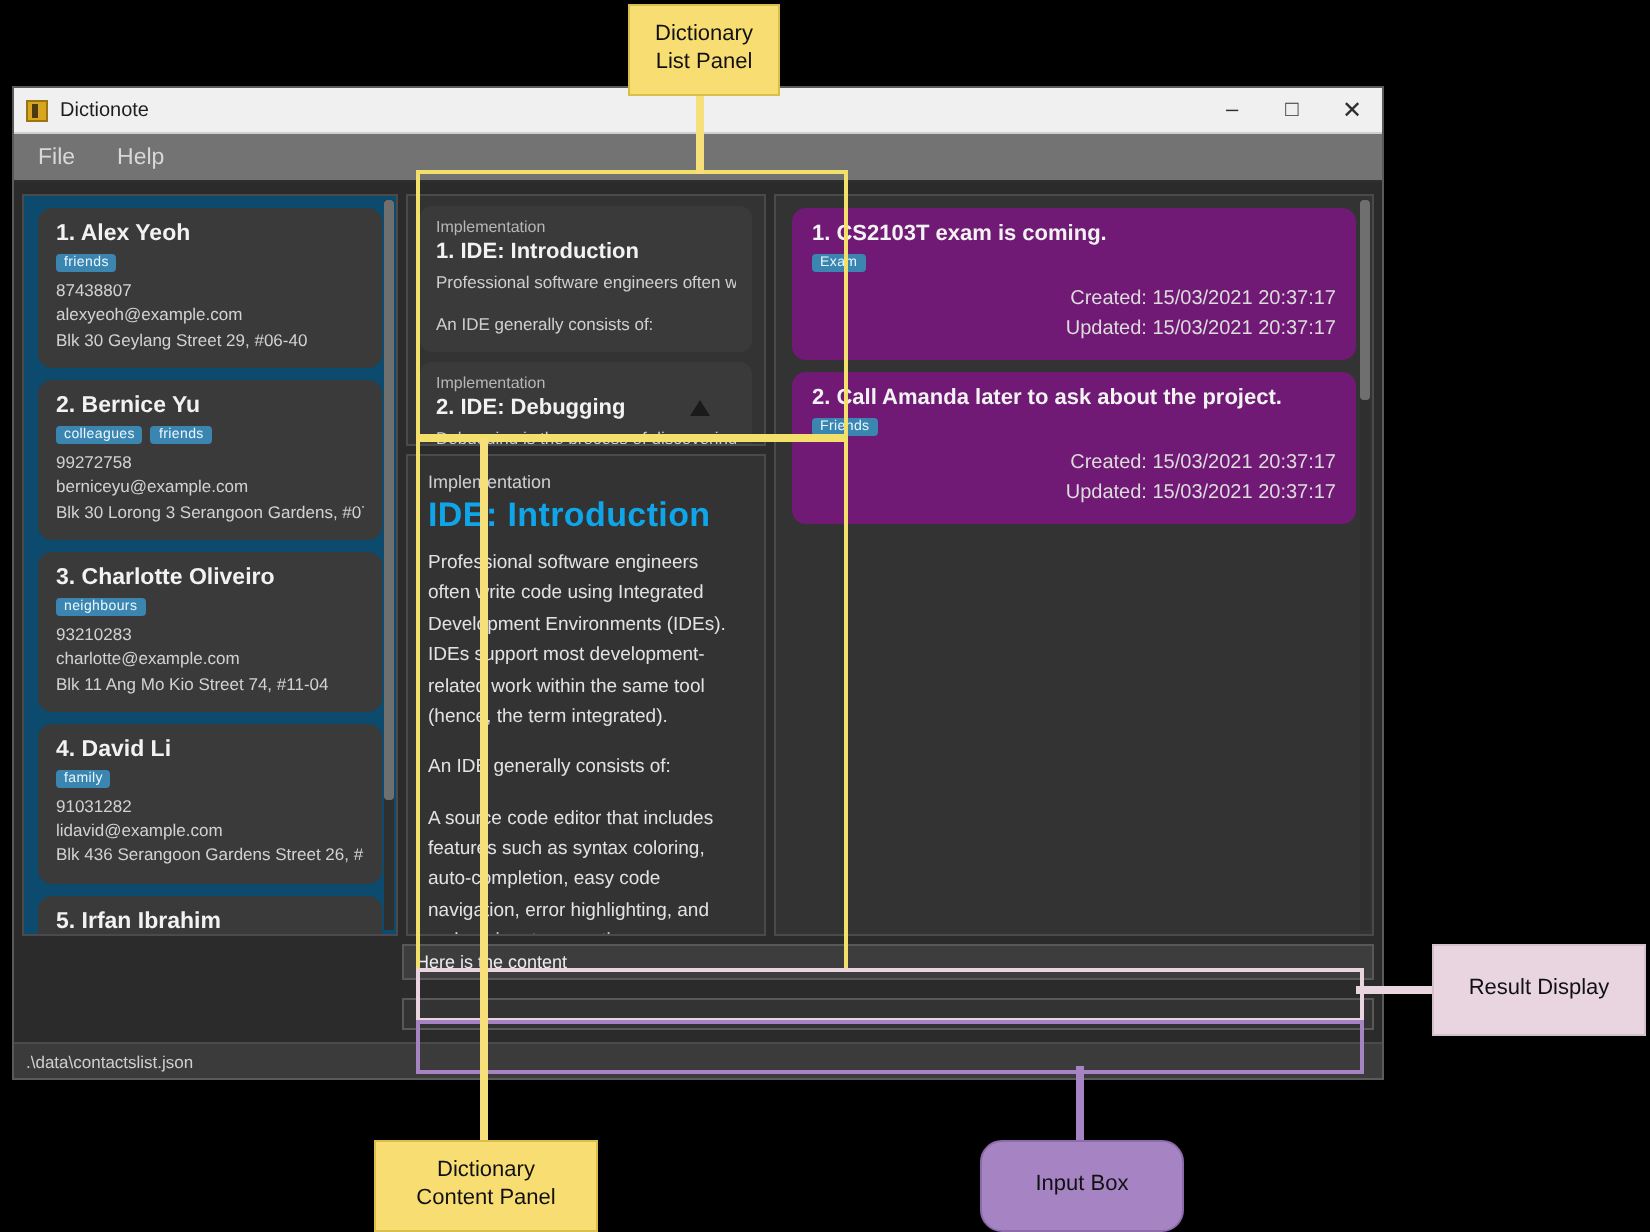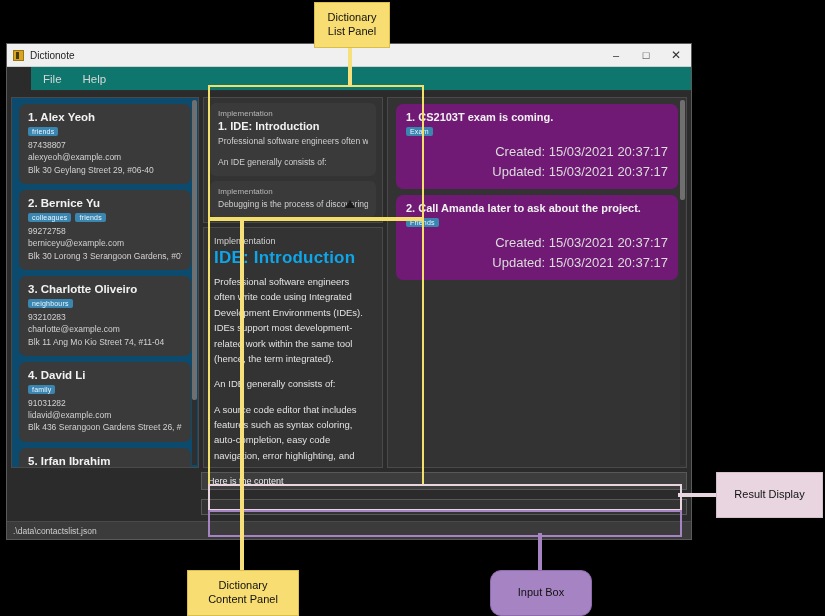--- a/index.html
+++ b/index.html
@@ -26,23 +26,22 @@
     content:"";position:absolute;left:2px;top:1px;width:3px;height:7px;background:#4a3a10;
   }
   .title-text{font-size:10px;color:#1d1d1d;flex:1;}
   .win-btns{display:flex;height:100%;}
   .win-btn{
     width:30px;height:100%;display:flex;align-items:center;justify-content:center;
     font-size:11px;color:#303030;
   }
   .win-btn.close{font-size:12px;}
   .menubar{
-    height:23px;background:#0f766e;display:flex;align-items:center;flex:none;
+    height:23px;background:#737373;display:flex;align-items:center;flex:none;
     border-bottom:1px solid #2f2f2f;
-    margin-left:24px;
   }
   .menu-item{
     font-size:11.5px;color:#d8d8d8;padding:3px 9px;margin-left:3px;
   }
   .body-area{flex:1;display:flex;flex-direction:column;min-height:0;background:#2b2b2b;}
   .panes{flex:1;display:flex;min-height:0;padding:6px 4px 0 4px;box-sizing:border-box;gap:4px;}
 
   
   .contacts-pane{
     width:186px;flex:none;background:#0c4a6e;border:1px solid #4a4a4a;
@@ -86,21 +85,21 @@
   .dc-para.tight{margin-bottom:0;}
 
   
   .tasks-pane{
     flex:1;background:#333333;border:1px solid #4a4a4a;position:relative;overflow:hidden;min-width:0;
   }
   .task-card{
     margin:6px 8px;background:#701a75;border-radius:7px;padding:7px 10px 8px 10px;
   }
   .task-title{font-size:11px;color:#f2f2f2;font-weight:bold;margin-bottom:4px;}
-  .task-meta{text-align:right;font-size:13px;color:#dcdcdc;line-height:1.5;margin-top:6px;}
+  .task-meta{text-align:right;font-size:10px;color:#dcdcdc;line-height:1.5;margin-top:6px;}
 
   
   .bottom{flex:none;padding:4px 4px 6px 4px;box-sizing:border-box;}
   .result-row{display:flex;}
   .result-spacer{width:190px;flex:none;}
   .result-display{
     flex:1;height:18px;background:#3d3d3d;border:1px solid #585858;box-sizing:border-box;
     display:flex;align-items:center;padding-left:6px;font-size:9px;color:#ececec;
   }
   .input-row{display:flex;margin-top:9px;}
@@ -208,20 +207,21 @@
       <div class="dict-col">
         <div class="dict-list">
           <div class="dict-item">
             <div class="dict-cat">Implementation</div>
             <div class="dict-title">1.  IDE: Introduction</div>
             <div class="dict-snippet">Professional software engineers often write cod...</div>
             <div class="dict-snippet spaced">An IDE generally consists of:</div>
           </div>
           <div class="dict-item">
             <div class="dict-cat">Implementation</div>
+            <div class="dict-title">2.  IDE: Debugging</div>
             <div class="dict-snippet">Debugging is the process of discovering defects...</div>
           </div>
         </div>
 
         <div class="dict-content">
           <div class="dc-cat">Implementation</div>
           <div class="dc-title">IDE: Introduction</div>
           <p class="dc-para">Professional software engineers often write code using Integrated Development Environments (IDEs). IDEs support most development-related work within the same tool (hence, the term integrated).</p>
           <p class="dc-para">An IDE generally consists of:</p>
           <p class="dc-para tight">A source code editor that includes features such as syntax coloring, auto-completion, easy code navigation, error highlighting, and code-snippet generation.</p>

